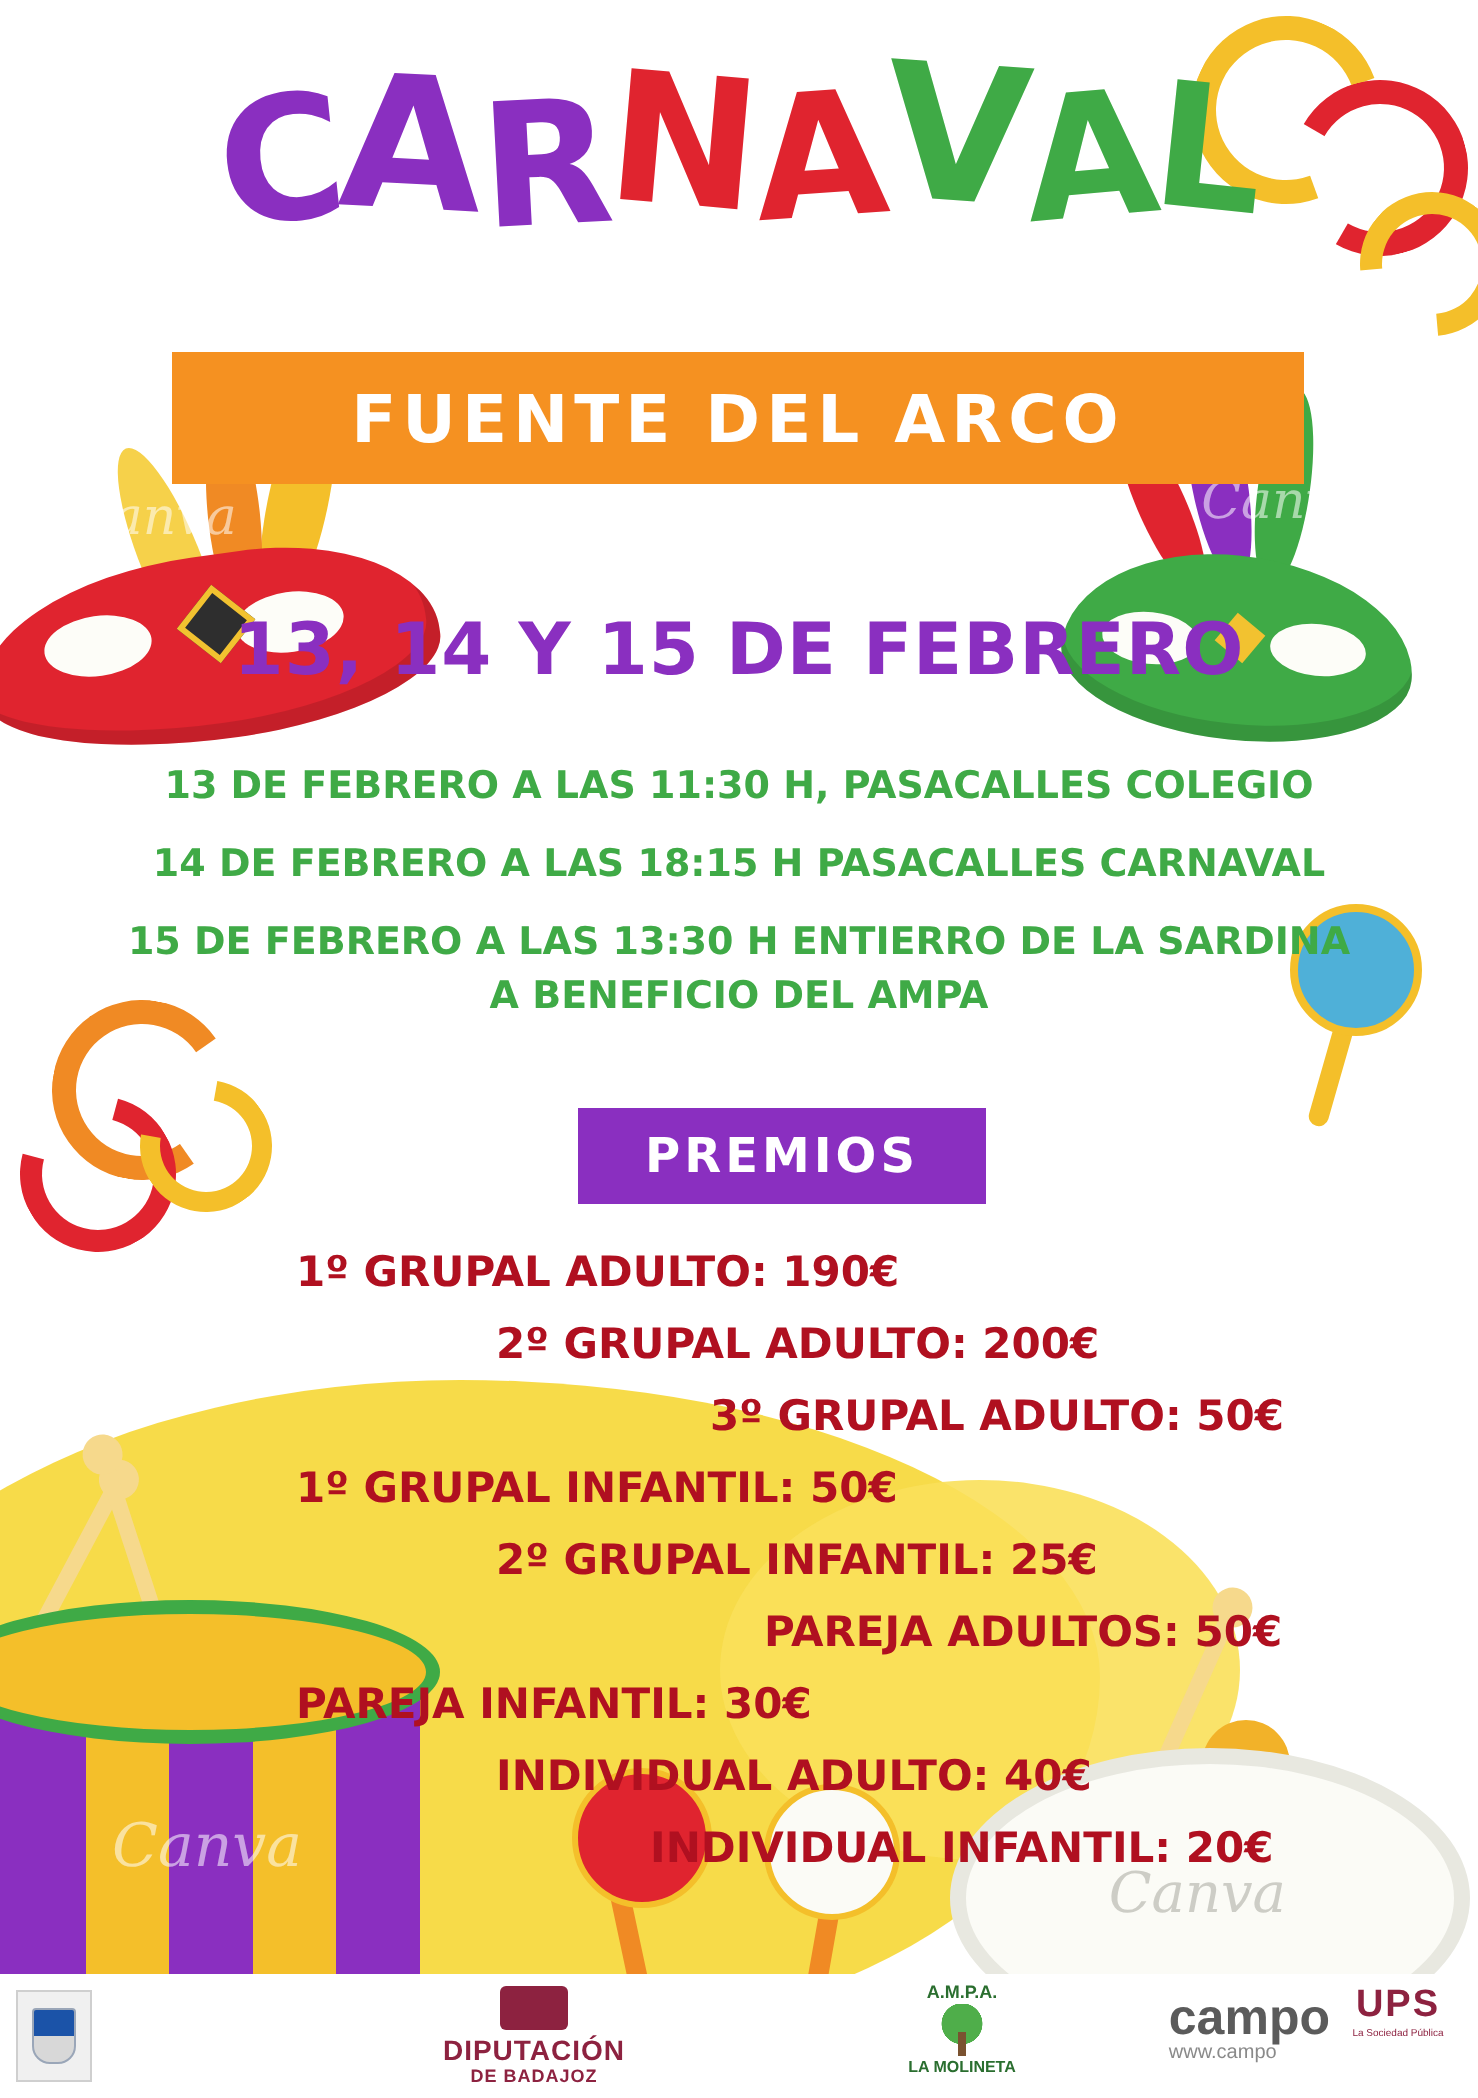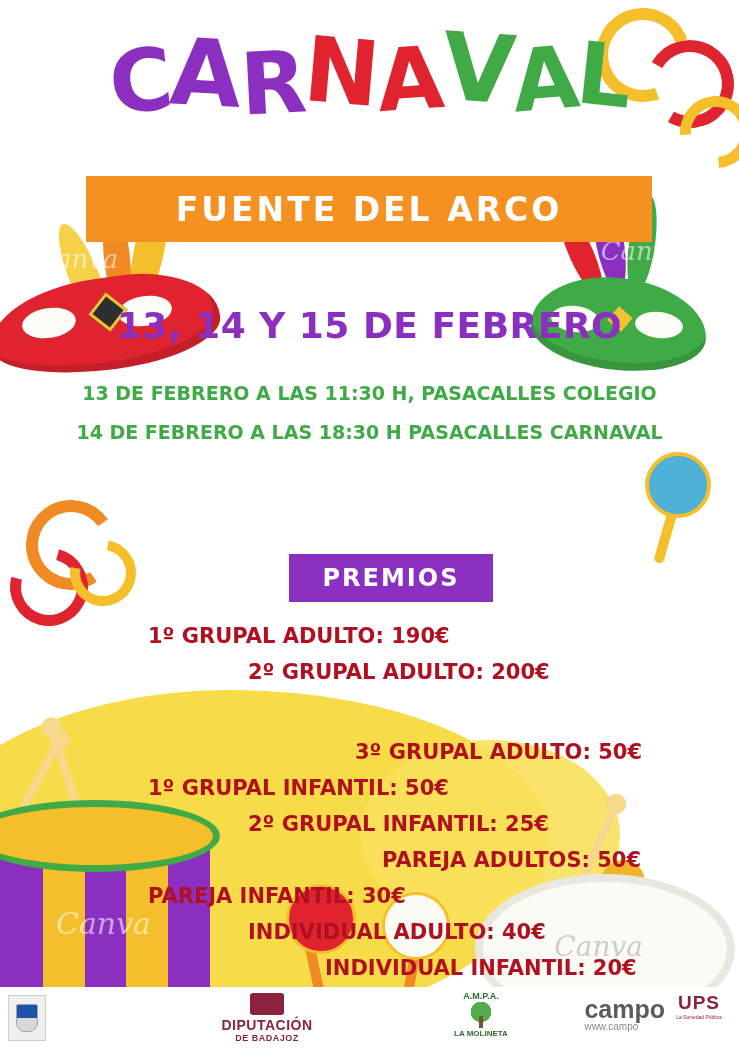--- a/index.html
+++ b/index.html
@@ -152,21 +152,21 @@
     z-index: 6;
     color: #b01020;
     font-family: "DejaVu Sans", sans-serif;
     font-weight: bold;
     font-size: 21px;
     line-height: 36px;
   }
   .prizes .p { display: block; }
   .pos1 { padding-left: 148px; }
   .pos2 { padding-left: 248px; }
-  .pos3 { padding-left: 355px; margin-top: 44px; }
+  .pos3 { padding-left: 355px; }
   .pos4 { padding-left: 148px; }
   .pos5 { padding-left: 248px; }
   .pos6 { padding-left: 382px; }
   .pos7 { padding-left: 148px; }
   .pos8 { padding-left: 248px; }
   .pos9 { padding-left: 325px; }
 
   
   .footer {
     position: absolute;
@@ -565,21 +565,25 @@
     <span class="banner-text">FUENTE DEL ARCO</span>
   </div>
 
   <div class="date-main">13, 14 Y 15 DE FEBRERO</div>
 
   <div class="schedule">
     <div class="item">
       <span class="line">13  DE FEBRERO  A LAS 11:30 H,  PASACALLES COLEGIO</span>
     </div>
     <div class="item">
-      <span class="line">14 DE FEBRERO A LAS 18:30 H PASACALLES CARNAVAL</span>
+      <span class="line">14 DE FEBRERO A LAS 18:15 H PASACALLES CARNAVAL</span>
+    </div>
+    <div class="item">
+      <span class="line">15 DE FEBRERO A LAS 13:30 H ENTIERRO DE LA SARDINA</span>
+      <span class="line">A BENEFICIO DEL AMPA</span>
     </div>
   </div>
 
   <div class="art streamer sw-4"></div>
   <div class="art streamer sw-5"></div>
   <div class="art streamer sw-6"></div>
 
   <div class="art maraca mar-tr">
     <div class="stick"></div>
     <div class="ball"></div>

